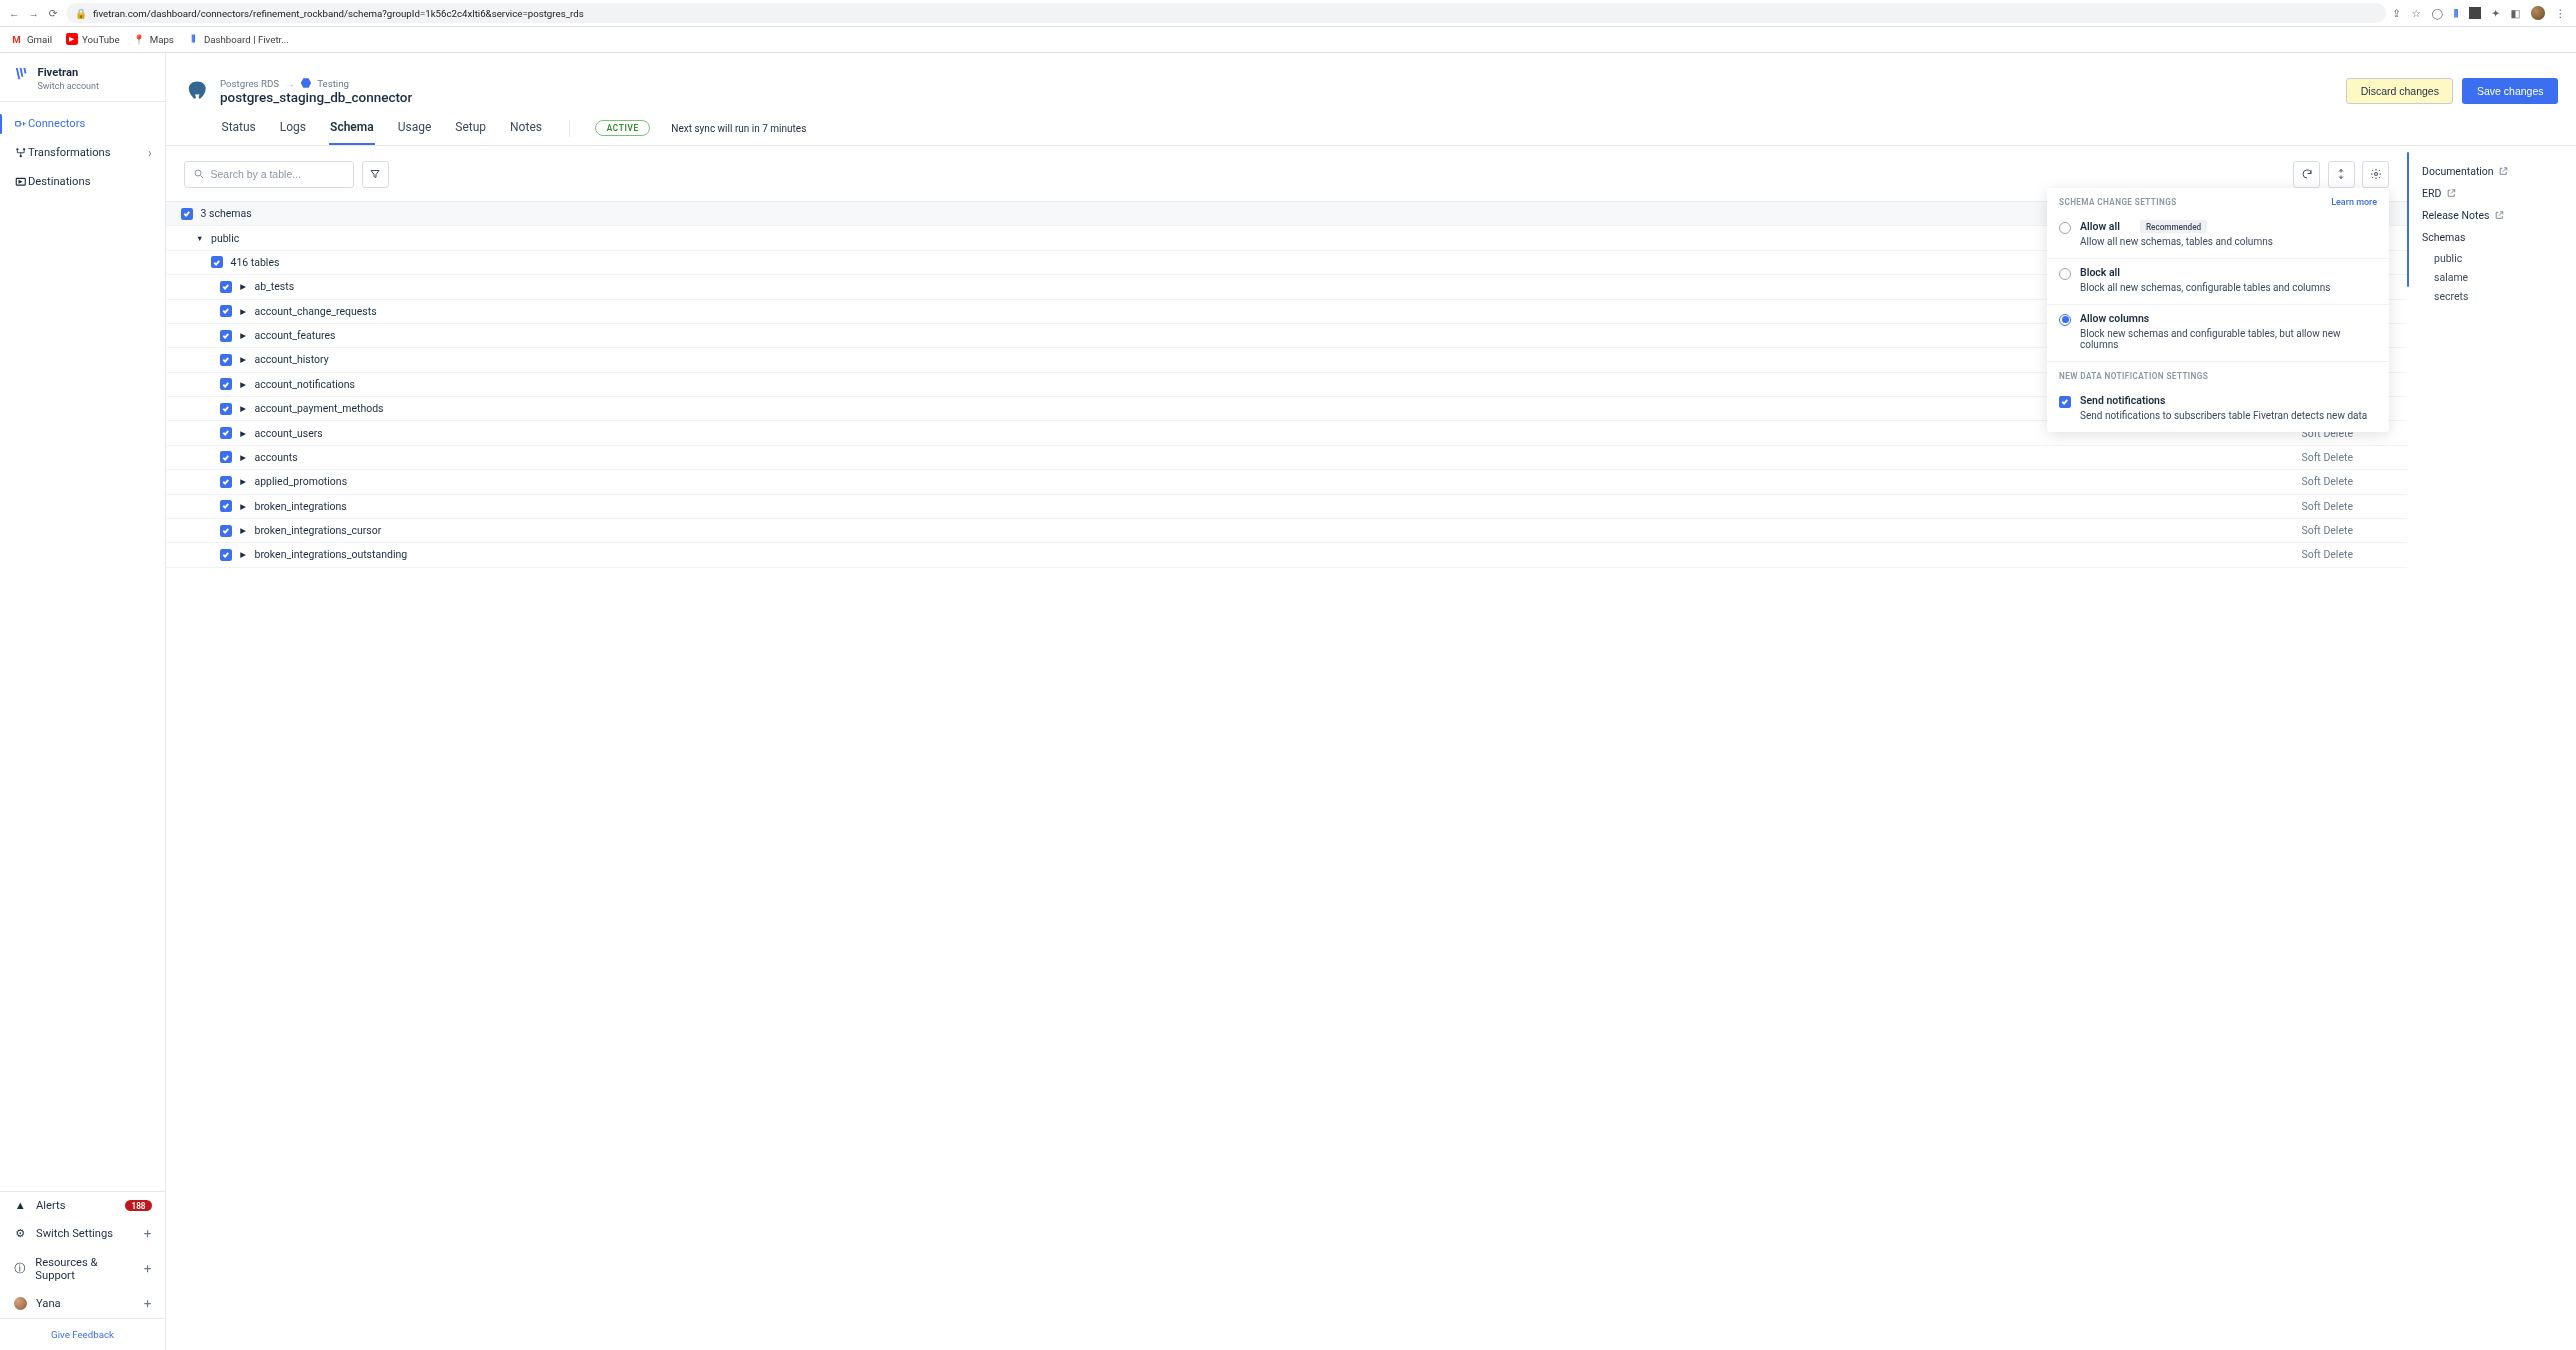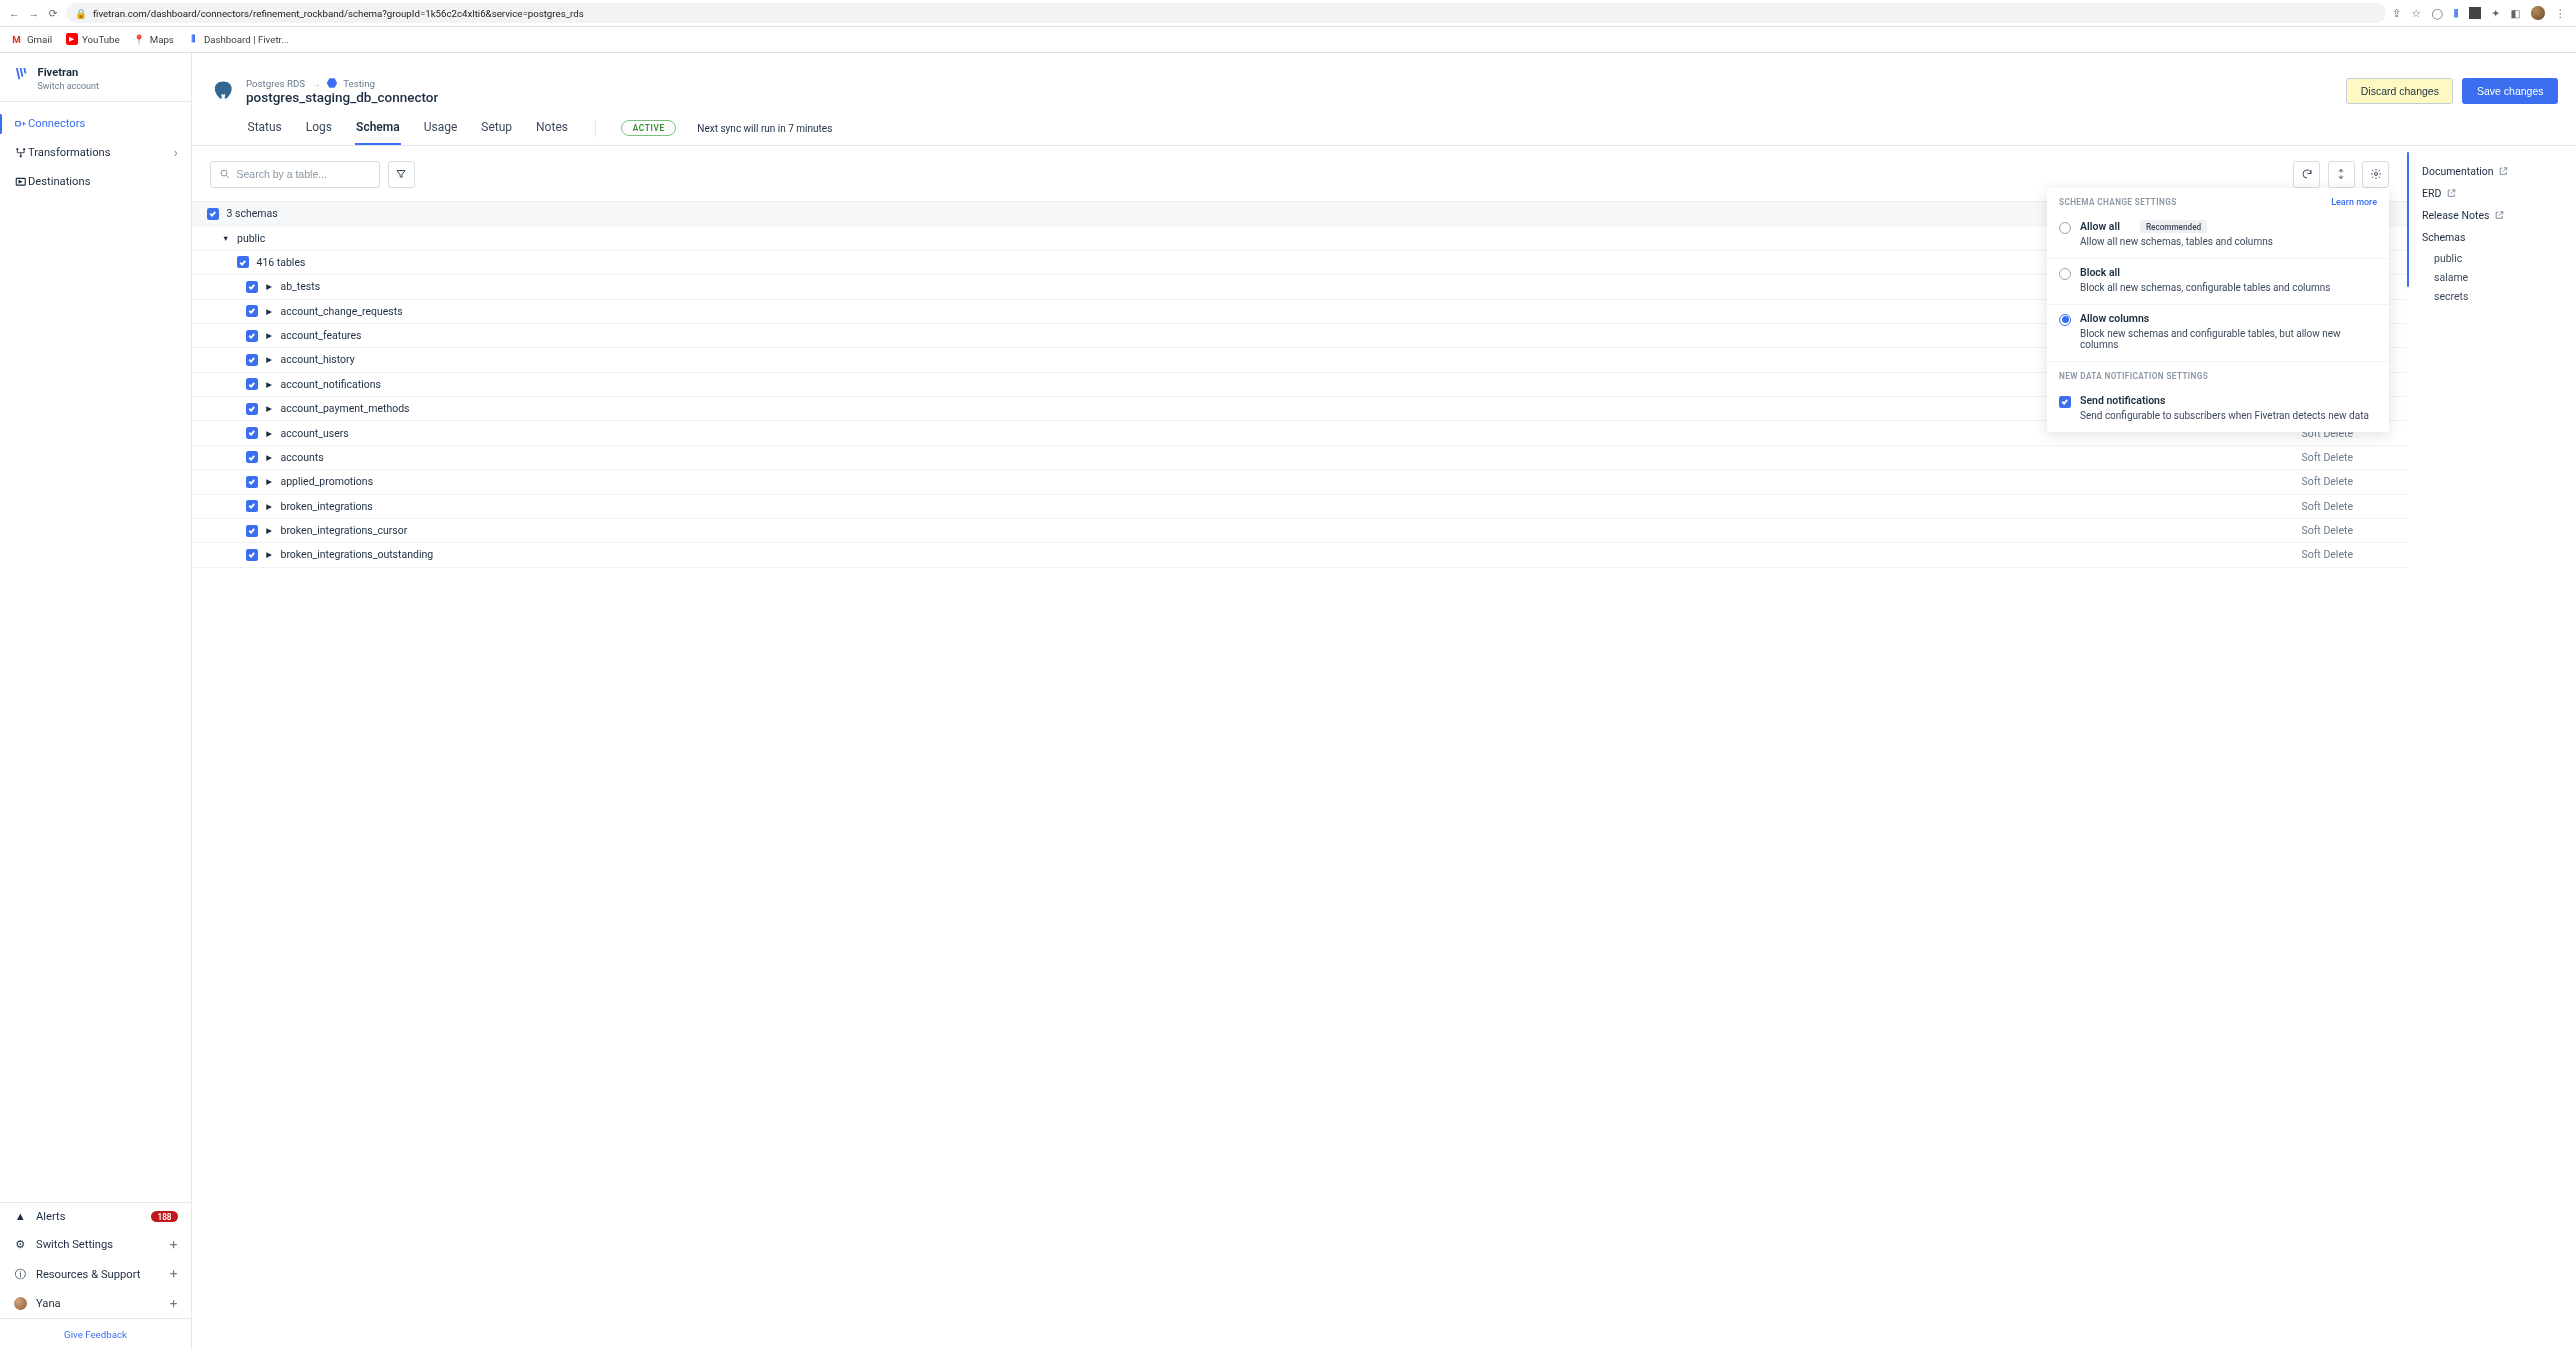--- a/index.html
+++ b/index.html
@@ -9,21 +9,21 @@
 .browser-chrome .url-bar { flex: 1; display: flex; align-items: center; gap: 6px; background: #f1f3f4; border-radius: 12px; padding: 3px 9px; height: 19.5px; font-size: 9.7px; color: #5f6368; }
 .browser-chrome .url-bar .lock { color: #5f6368; }
 .browser-chrome .url-bar .url-text { color: #202124; white-space: nowrap; overflow: hidden; text-overflow: ellipsis; }
 .browser-chrome .toolbar-icons { display: flex; align-items: center; gap: 10.5px; color: #5f6368; padding-right:3px;}
 .browser-chrome .toolbar-icons .icon-box { width:12px; height:12px; display:inline-block; background:#444; }
 .browser-chrome .toolbar-icons .avatar { width:13.5px; height:13.5px; border-radius:50%; background: radial-gradient(circle at 30% 30%, #b48a5a, #6b4b2b); }
 .bookmarks-bar { display: flex; align-items: center; gap: 13.5px; padding: 4.5px 10.5px; border-bottom: 0.7px solid #e0e0e0; height: 25.5px; font-size: 9.7px; }
 .bookmark { display: flex; align-items: center; gap: 4.5px; color: #3c4043; }
 .bookmark .bm-icon { width: 12px; height: 12px; display:inline-flex; align-items:center; justify-content:center;}
 .app { display: flex; height: calc(100% - 52px); }
-.sidebar { width: 192px; border-right: 0.7px solid #e5e8ec; display: flex; flex-direction: column; }
+.sidebar { width: 166px; border-right: 0.7px solid #e5e8ec; display: flex; flex-direction: column; }
 .sidebar-top { padding: 13.5px 13.5px 10.5px 13.5px; border-bottom: 0.7px solid #e5e8ec; display:flex; align-items:flex-start; gap:9px;}
 .sidebar-logo { width:15px; height:15px; }
 .sidebar-top .brand { font-weight: 700; font-size: 11.2px; color:#1c2d41;}
 .sidebar-top .switch { font-size: 9px; color: #6b7a8c; margin-top:1.5px;}
 .nav-list { padding-top: 7.5px; flex:1;}
 .nav-item { display: flex; align-items: center; gap: 1px; padding: 7.5px 13.5px; font-size: 11.2px; cursor: pointer; color:#1c2d41; position:relative;}
 .nav-item .nav-icon { width:13.5px; height:13.5px; color:#1c2d41;}
 .nav-item.active { color: #3b6fef; }
 .nav-item.active .nav-icon { color:#3b6fef; }
 .nav-item.active::before { content:""; position:absolute; left:0; top:4.5px; bottom:4.5px; width:2.2px; background:#3b6fef; border-radius:0 1.5px 1.5px 0;}
@@ -306,21 +306,21 @@
           <div class="pop-option">
             <span class="cb-sq">
                 <svg viewBox="0 0 12 12" fill="none">
                   <path d="M2 6l3 3 5-6"></path>
                 </svg>
               </span>
             <div>
               <div class="opt-title">
                   <span>Send notifications</span>
                 </div>
-              <div class="opt-desc">Send configurable to subscribers when Fivetran detects new data</div>
+              <div class="opt-desc">Send notifications to subscribers table Fivetran detects new data</div>
             </div>
           </div>
         </div>
 
         <div class="tree">
           <div class="tree-row header-row-tree">
             <div class="pad1">
               <span class="cb">
                   <svg viewBox="0 0 12 12" fill="none">
                     <path d="M2 6l3 3 5-6"></path>

